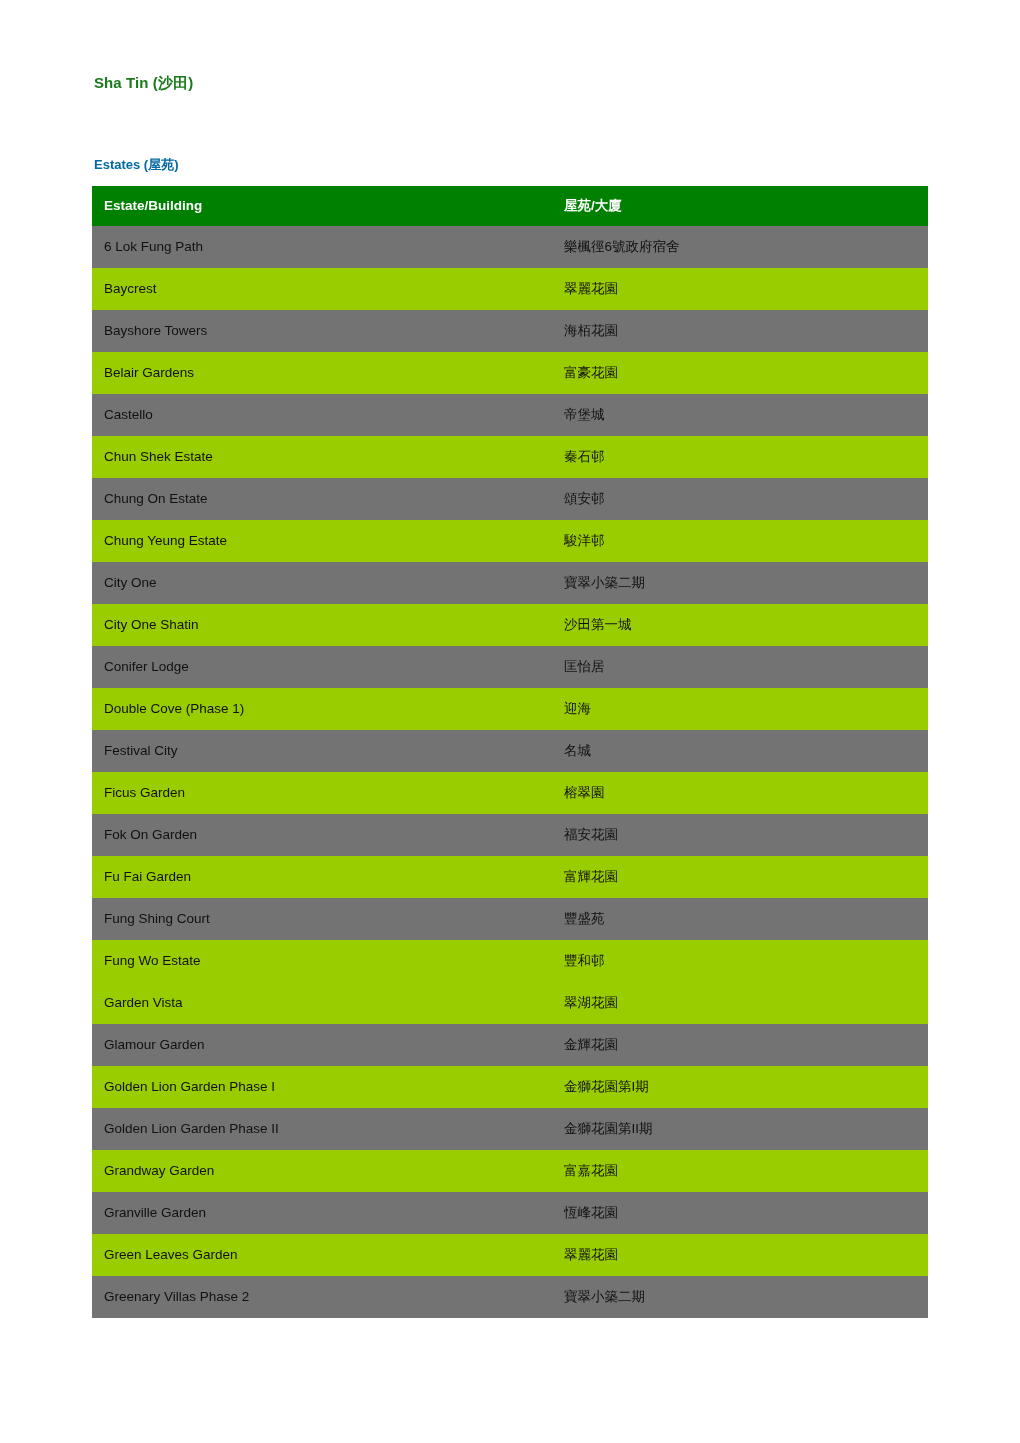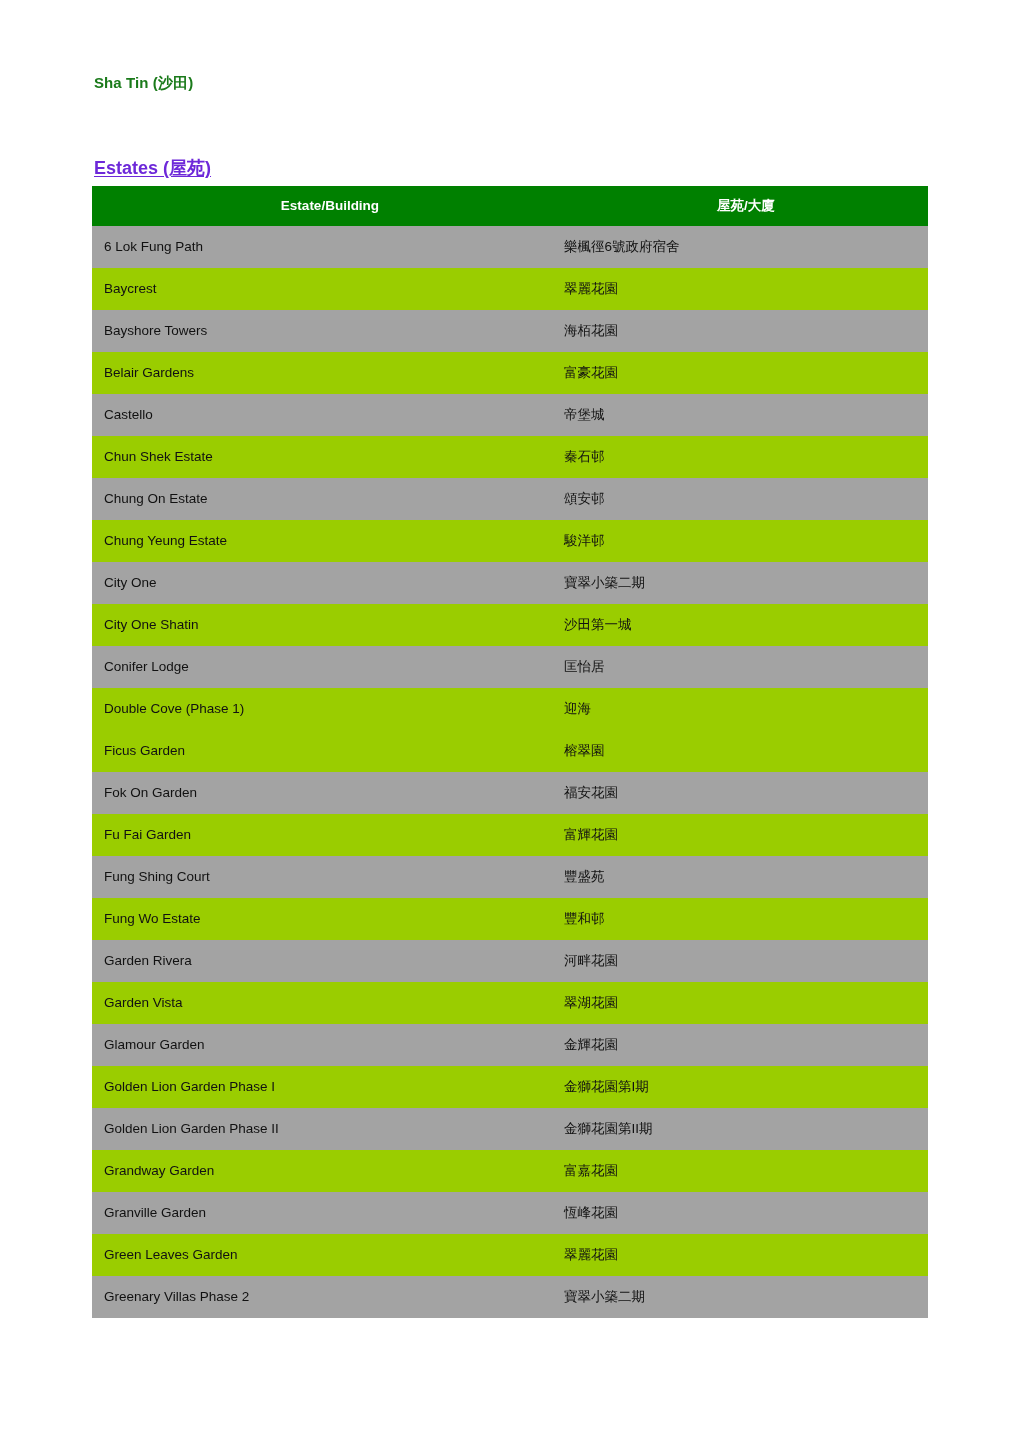--- a/index.html
+++ b/index.html
@@ -28,44 +28,43 @@
     font-size: 15px;
     font-weight: bold;
     color: #1a7a1a;
     letter-spacing: 0.1px;
     white-space: nowrap;
   }
   .section-heading {
     position: absolute;
     left: 94px;
     top: 156px;
-    font-size: 18px;
+    font-size: 13px;
     font-weight: bold;
-    color: #6d28d9;
-    text-decoration: underline;
+    color: #0369a1;
     text-underline-offset: 2px;
     white-space: nowrap;
   }
   table.estates-table {
     position: absolute;
     left: 92px;
     top: 186px;
     width: 836px;
     border-collapse: collapse;
     table-layout: fixed;
   }
   table.estates-table col.c1 { width: 464px; }
   table.estates-table col.c2 { width: 372px; }
 
   table.estates-table thead th {
     background: #008000;
     color: #ffffff;
     font-size: 13.5px;
     font-weight: bold;
-    text-align: center;
+    text-align: left;
     height: 40px;
     line-height: 40px;
     padding: 0 0 0 0;
     vertical-align: middle;
     border: none;
   }
   table.estates-table thead th.col-en { padding-left: 12px; }
   table.estates-table thead th.col-zh { padding-left: 8px; margin-left: 32px; }
 
   table.estates-table tbody td {
@@ -75,21 +74,21 @@
     line-height: 40px;
     vertical-align: middle;
     border: none;
     white-space: nowrap;
     overflow: hidden;
   }
   table.estates-table tbody td.col-en { padding-left: 12px; }
   table.estates-table tbody td.col-zh { padding-left: 8px; }
 
   table.estates-table tbody tr.odd td { background: #9ACD00; }
-  table.estates-table tbody tr.even td { background: #a3a3a3; }
+  table.estates-table tbody tr.even td { background: #737373; }
 </style>
 </head>
 <body>
 
 <div class="page">
 
   <div class="doc-title">Sha Tin (沙田)</div>
 
   <div class="section-heading">Estates (屋苑)</div>
 
@@ -146,44 +145,44 @@
           <td class="col-zh">沙田第一城</td>
         </tr>
         <tr class="even">
           <td class="col-en">Conifer Lodge</td>
           <td class="col-zh">匡怡居</td>
         </tr>
         <tr class="odd">
           <td class="col-en">Double Cove (Phase 1)</td>
           <td class="col-zh">迎海</td>
         </tr>
+        <tr class="even">
+          <td class="col-en">Festival City</td>
+          <td class="col-zh">名城</td>
+        </tr>
         <tr class="odd">
           <td class="col-en">Ficus Garden</td>
           <td class="col-zh">榕翠園</td>
         </tr>
         <tr class="even">
           <td class="col-en">Fok On Garden</td>
           <td class="col-zh">福安花園</td>
         </tr>
         <tr class="odd">
           <td class="col-en">Fu Fai Garden</td>
           <td class="col-zh">富輝花園</td>
         </tr>
         <tr class="even">
           <td class="col-en">Fung Shing Court</td>
           <td class="col-zh">豐盛苑</td>
         </tr>
         <tr class="odd">
           <td class="col-en">Fung Wo Estate</td>
           <td class="col-zh">豐和邨</td>
         </tr>
-        <tr class="even">
-          <td class="col-en">Garden Rivera</td>
-          <td class="col-zh">河畔花園</td>
-        </tr>
         <tr class="odd">
           <td class="col-en">Garden Vista</td>
           <td class="col-zh">翠湖花園</td>
         </tr>
         <tr class="even">
           <td class="col-en">Glamour Garden</td>
           <td class="col-zh">金輝花園</td>
         </tr>
         <tr class="odd">
           <td class="col-en">Golden Lion Garden Phase I</td>

